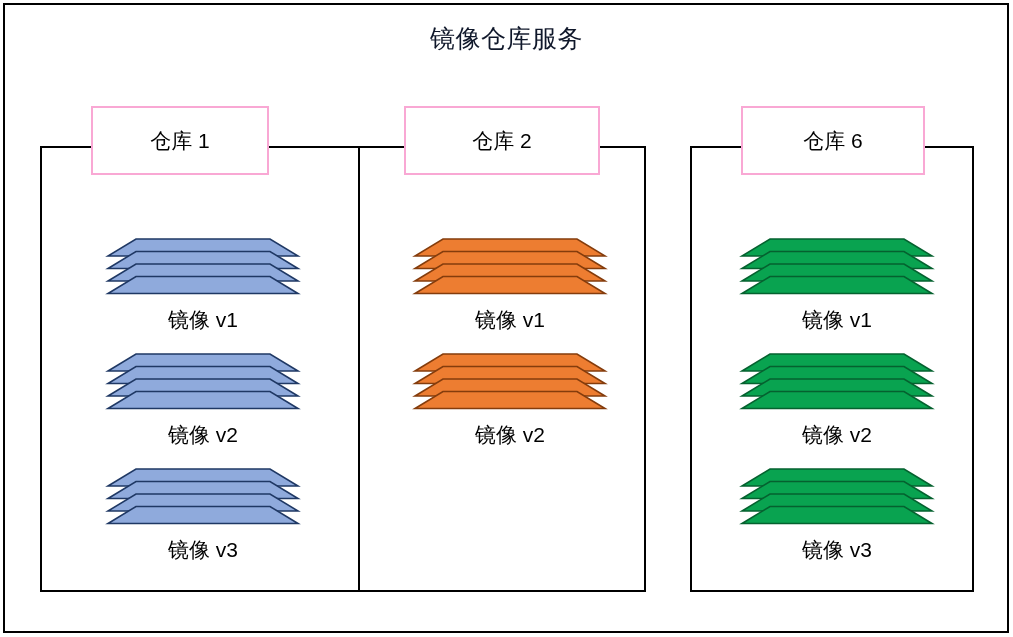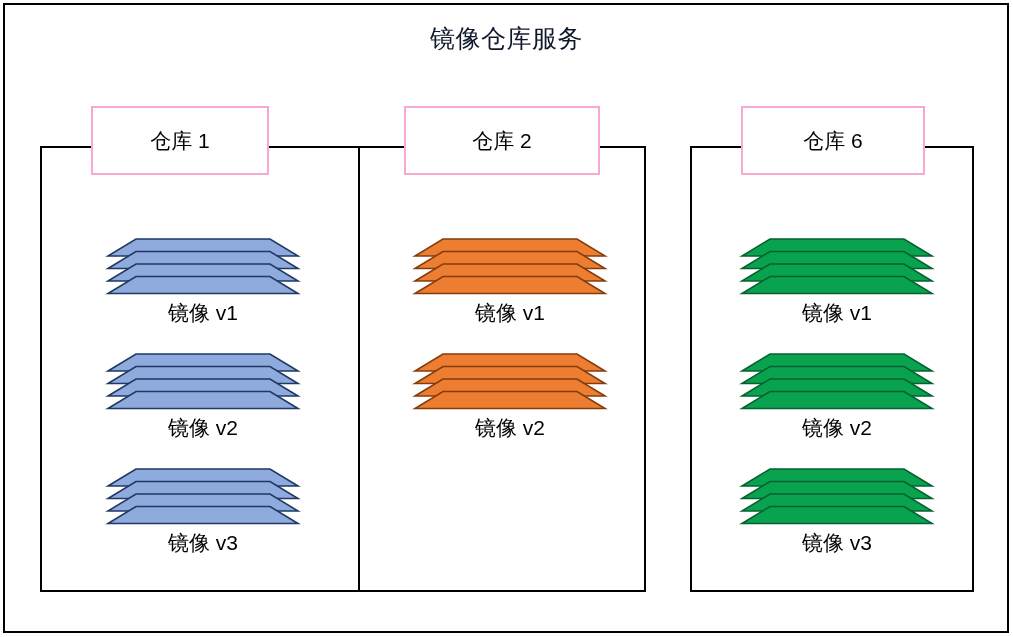--- a/index.html
+++ b/index.html
@@ -71,21 +71,21 @@
     width: 190px;
     height: 58px;
   }
   .stack svg {
     display: block;
     width: 190px;
     height: 58px;
     overflow: visible;
   }
   .image-label {
-    margin-top: 5px;
+    margin-top: 12px;
     text-align: center;
     font-size: 21px;
     color: #000000;
     white-space: nowrap;
   }
 </style>
 </head>
 <body>
 
 <div id="canvas">

